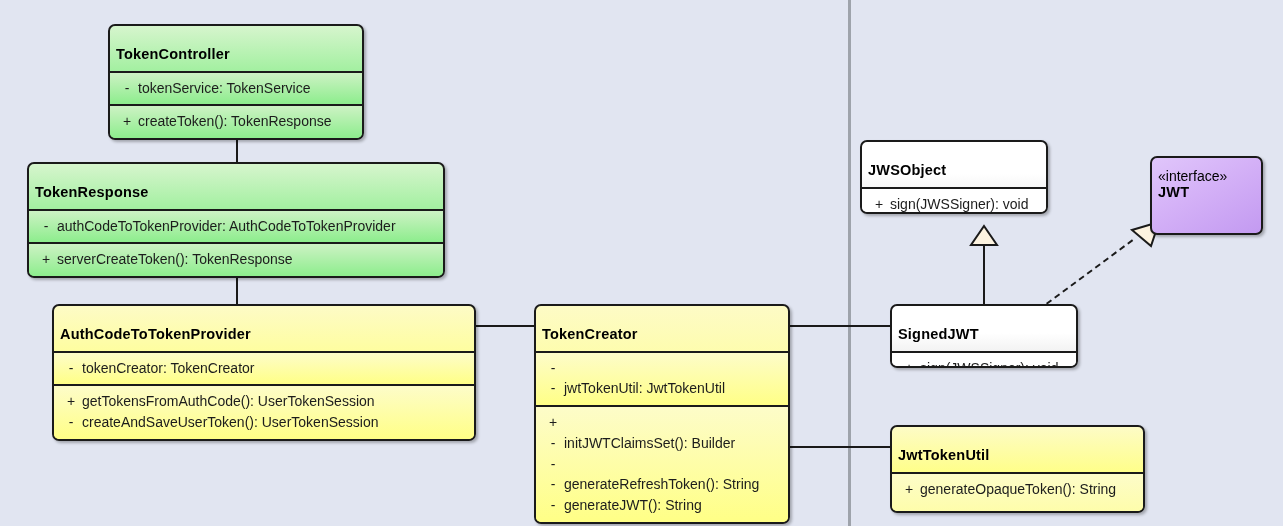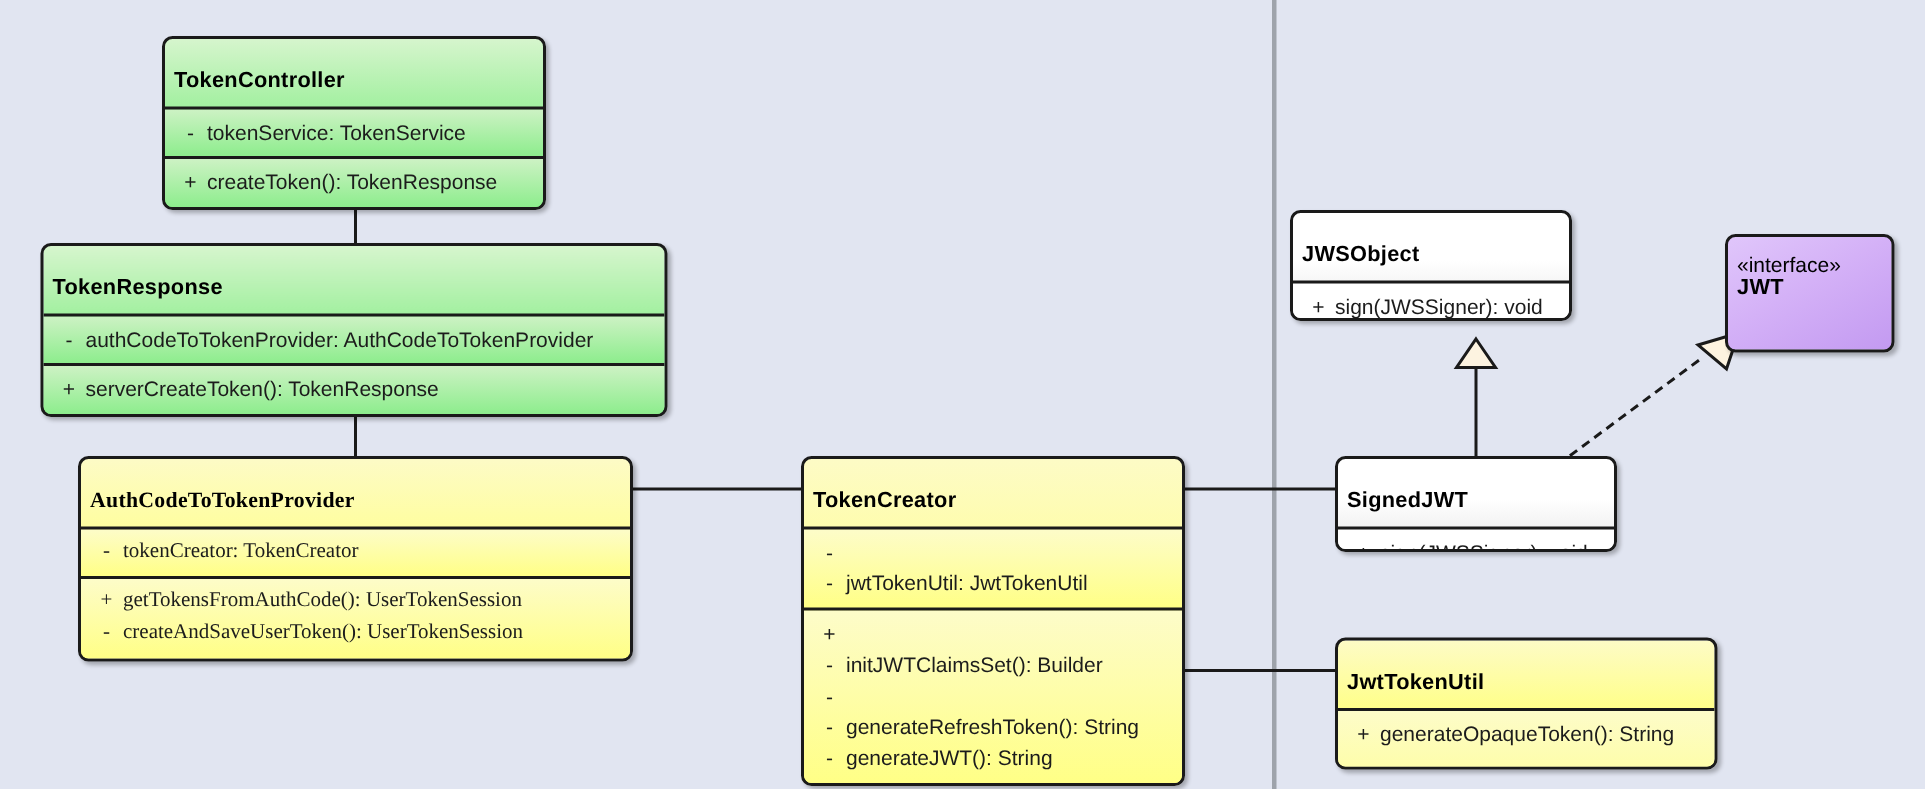--- a/index.html
+++ b/index.html
@@ -153,21 +153,21 @@
       </div>
     </div>
     <div class="uml-compartment">
       <div class="uml-row">
         <span class="uml-vis">+</span>
         <span class="uml-member">serverCreateToken(): TokenResponse</span>
       </div>
     </div>
   </div>
 
-  <div class="uml-box fill-yellow" style="left:52px; top:304px; width:370px;font-family:Liberation Serif, serif;">
+  <div class="uml-box fill-yellow" style="left:52px; top:304px; width:424px;">
     <div class="uml-title">AuthCodeToTokenProvider</div>
     <div class="uml-compartment">
       <div class="uml-row">
         <span class="uml-vis">-</span>
         <span class="uml-member">tokenCreator: TokenCreator</span>
       </div>
     </div>
     <div class="uml-compartment">
       <div class="uml-row">
         <span class="uml-vis">+</span>

